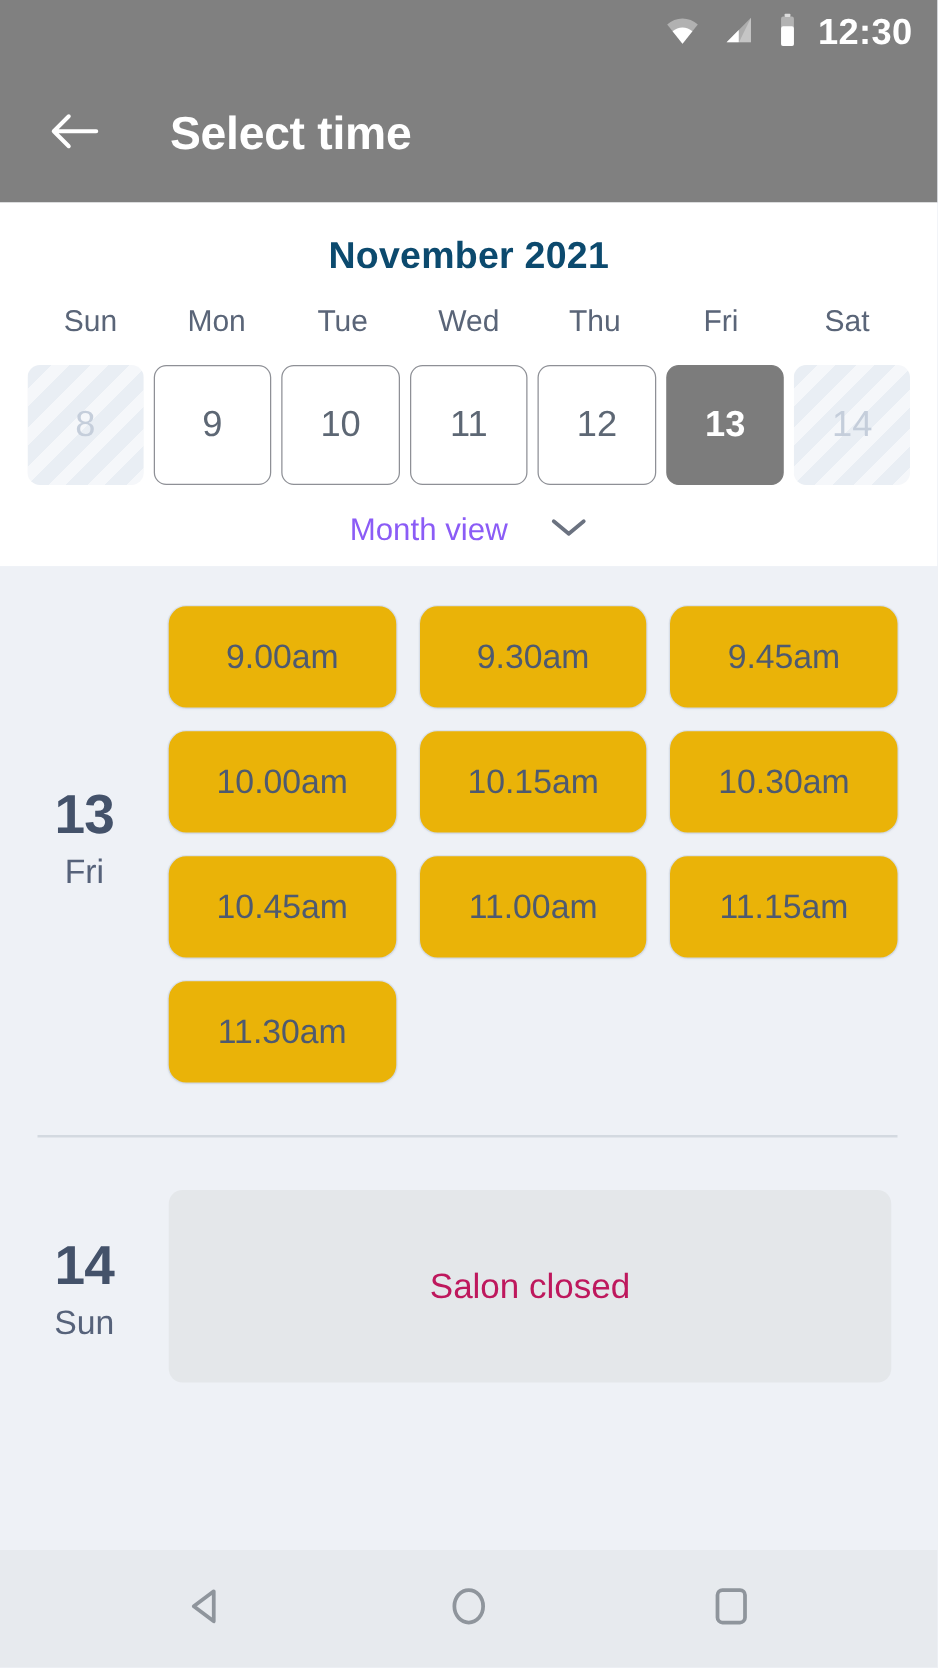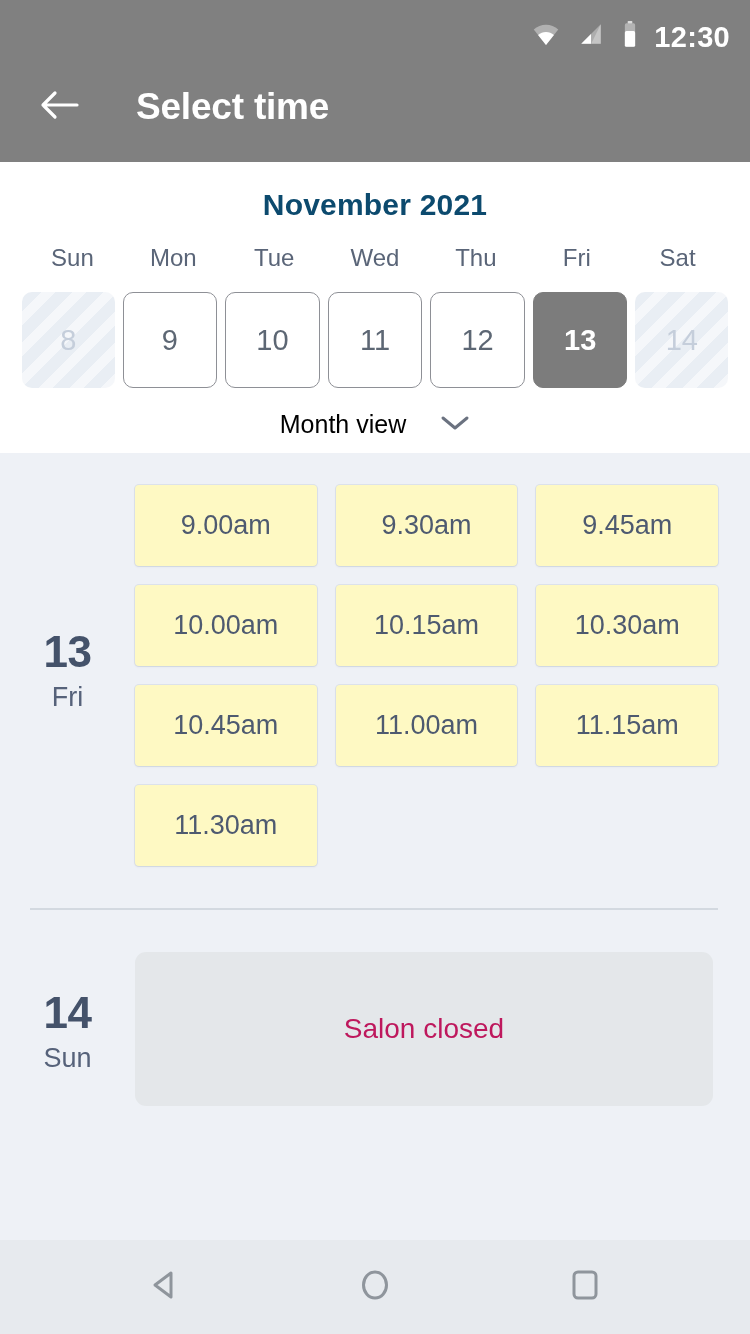--- a/index.html
+++ b/index.html
@@ -23,21 +23,21 @@
     background: #eef1f6;
     display: flex;
     flex-direction: column;
   }
 
   
   .status-bar {
     height: 52px;
     background: #808080;
     display: flex;
-    align-items: flex-end;
+    align-items: center;
     justify-content: flex-end;
     padding: 0 20px 0 0;
     flex: 0 0 auto;
   }
   .status-icons {
     display: flex;
     align-items: center;
     gap: 18px;
   }
   .status-icon { display: block; }
@@ -141,21 +141,21 @@
   }
   .month-view-row {
     display: flex;
     align-items: center;
     justify-content: center;
     gap: 34px;
     padding-top: 22px;
     cursor: pointer;
   }
   .month-view-label {
-    color: #000000;
+    color: #8b5cf6;
     font-size: 25px;
   }
 
   
   .slots-area {
     flex: 1 1 auto;
     background: #eef1f6;
     overflow: hidden;
     position: relative;
   }
@@ -189,22 +189,22 @@
 
   .slot-grid {
     flex: 1 1 auto;
     display: grid;
     grid-template-columns: repeat(3, 1fr);
     gap: 19px 19px;
     padding: 32px 0 18px 0;
   }
   .slot-chip {
     height: 81px;
-    background: #fef9c3;
-    border-radius: 4px;
+    background: #eab308;
+    border-radius: 14px;
     display: flex;
     align-items: center;
     justify-content: center;
     font-size: 27px;
     color: #4e5a70;
     box-shadow: 0 1px 2px rgba(80,95,125,0.10), 0 0 0 1px rgba(190,200,215,0.35);
     cursor: pointer;
   }
 
   .divider {

